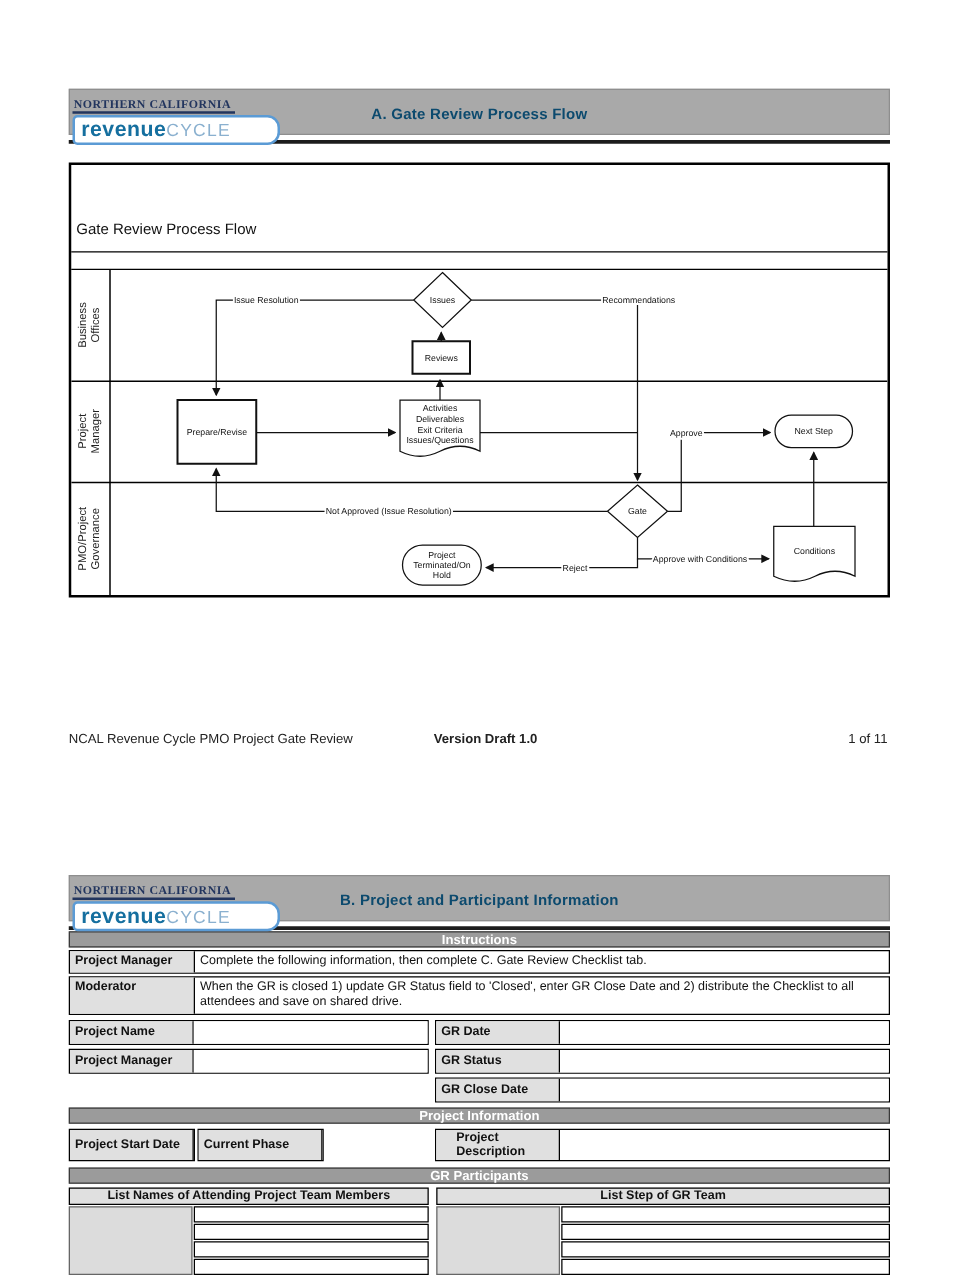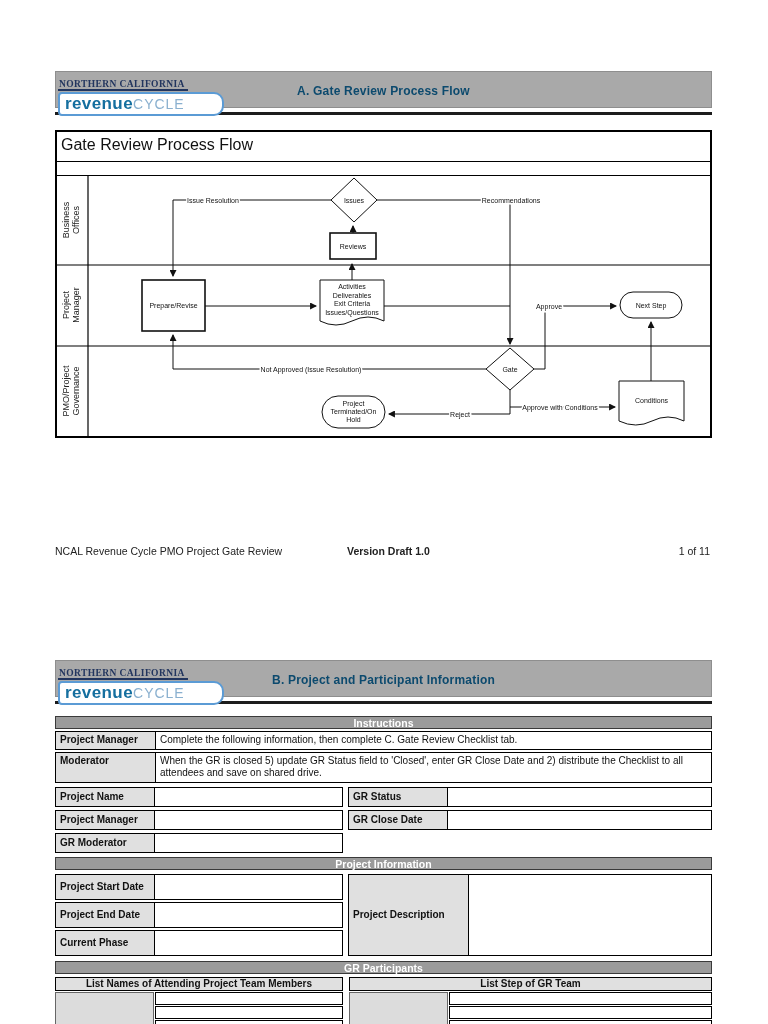--- a/index.html
+++ b/index.html
@@ -26,21 +26,21 @@
     display: block; width: 166px; background: #fff;
     border: 2px solid var(--logo-border-blue); border-radius: 4px 10px 10px 4px;
     padding: 0 5px; margin-top: 1px; line-height: 19px; white-space: nowrap;
   }
   .logo-revenue { font-size: 17px; font-weight: bold; color: var(--logo-blue); letter-spacing: .4px; }
   .logo-cycle  { font-size: 14px; color: var(--logo-light-blue); letter-spacing: 1px; }
   .header-rule { height: 3px; background: var(--line-dark); margin-top: 4px; }
 
   
   .diagram-box { border: 2px solid #000; margin-top: 15px; }
-  .diagram-title { height: 30px; border-bottom: 1px solid #000; font-size: 16px; padding: 4px 0 0 4px; }
+  .diagram-title { height: 30px; border-bottom: 1px solid #000; font-size: 12px; padding: 4px 0 0 4px; margin-top: 40px; }
   .diagram-spacer { height: 14px; border-bottom: 1px solid #000; }
   svg { display: block; }
   .shape { fill: #fff; stroke: #111; stroke-width: 1; }
   .shape-bold { fill: #fff; stroke: #111; stroke-width: 1.6; }
   .edge { fill: none; stroke: #111; stroke-width: 1; }
   .nlabel { font-size: 7px; fill: #111; text-anchor: middle; }
   .elabel { font-size: 7px; fill: #111; text-anchor: middle; paint-order: stroke; stroke: #fff; stroke-width: 3px; }
   .lanelabel { font-size: 9px; fill: #222; text-anchor: middle; }
   .laneline { stroke: #000; stroke-width: 1.2; }
 
@@ -61,25 +61,25 @@
 
   .fields-grid { display: flex; gap: 5px; margin-top: 4px; text-align: center; }
   .fields-col-left { width: 288px; flex: none; display: flex; flex-direction: column; gap: 3px; }
   .fields-col-right { flex: 1; display: flex; flex-direction: column; gap: 3px; }
   .field-row { display: flex; border: 1.5px solid #000; height: 20px; background: #fff; }
   .field-label { width: 99px; flex: none; background: var(--label-gray); border-right: 1.5px solid #000;
     font-weight: bold; font-size: 10px; display: flex; align-items: center; padding: 0 4px; }
   .field-value { flex: 1; background: #fff; }
 
   .pi-grid { display: flex; gap: 5px; margin-top: 4px; }
-  .pi-left { width: 288px; flex: none; display: flex; flex-direction: column; gap: 2px; }
+  .pi-left { width: 288px; flex: none; display: flex; flex-direction: row; gap: 2px; }
   .pi-row { display: flex; border: 1.5px solid #000; height: 26px; background: #fff; }
   .pd-box { flex: 1; display: flex; border: 1.5px solid #000; background: #fff; }
-  .pd-label { width: 120px; flex: none; background: var(--label-gray); border-right: 1.5px solid #000;
-    font-weight: bold; font-size: 10px; display: flex; align-items: center; padding: 0 4px; }
+  .pd-label { width: 99px; flex: none; background: var(--label-gray); border-right: 1.5px solid #000;
+    font-weight: bold; font-size: 10px; display: flex; align-items: center; padding: 0 16px; }
   .pd-value { flex: 1; }
 
   .part-grid { display: flex; gap: 6px; margin-top: 3px; }
   .part-col-left { width: 288px; flex: none; }
   .part-col-right { flex: 1; }
   .part-header { border: 1.5px solid #000; background: var(--label-gray); font-weight: bold; font-size: 10px;
     text-align: center; height: 14px; line-height: 12px; margin-bottom: 1px; }
   .part-body { display: flex; gap: 1px; }
   .part-span { width: 99px; flex: none; background: var(--cell-gray); border: 1px solid #666; }
   .part-rows { flex: 1; display: flex; flex-direction: column; gap: 1px; }
@@ -179,70 +179,66 @@
 
   <div class="doc-header" style="margin-top:102px">
     <div class="brand">
       <span class="brand-region">NORTHERN CALIFORNIA</span>
       <span class="brand-logo"><span class="logo-revenue">revenue</span><span class="logo-cycle">CYCLE</span></span>
     </div>
     <div class="doc-header-title">B. Project and Participant Information</div>
   </div>
   <div class="header-rule"></div>
 
-  <div class="section-bar" style="margin-top:12px">Instructions</div>
+  <div class="section-bar" style="margin-top:1px">Instructions</div>
 
   <div class="instr-table">
     <div class="instr-row">
       <div class="instr-label">Project Manager</div>
       <div class="instr-text">Complete the following information, then complete C. Gate Review Checklist tab.</div>
     </div>
     <div class="instr-row">
       <div class="instr-label">Moderator</div>
-      <div class="instr-text">When the GR is closed 5) update GR Status field to 'Closed', enter GR Close Date and 2) distribute the Checklist to all attendees and save on shared drive.</div>
+      <div class="instr-text">When the GR is closed 1) update GR Status field to 'Closed', enter GR Close Date and 2) distribute the Checklist to all attendees and save on shared drive.</div>
     </div>
   </div>
 
   <div class="fields-grid">
     <div class="fields-col-left">
       <div class="field-row">
         <div class="field-label">Project Name</div>
         <div class="field-value"></div>
       </div>
       <div class="field-row">
         <div class="field-label">Project Manager</div>
         <div class="field-value"></div>
       </div>
-      <div class="field-row">
-        <div class="field-label">GR Moderator</div>
-        <div class="field-value"></div>
-      </div>
     </div>
     <div class="fields-col-right">
+      <div class="field-row">
+        <div class="field-label">GR Date</div>
+        <div class="field-value"></div>
+      </div>
       <div class="field-row">
         <div class="field-label">GR Status</div>
         <div class="field-value"></div>
       </div>
       <div class="field-row">
         <div class="field-label">GR Close Date</div>
         <div class="field-value"></div>
       </div>
     </div>
   </div>
 
   <div class="section-bar" style="margin-top:4px">Project Information</div>
 
   <div class="pi-grid">
     <div class="pi-left">
       <div class="pi-row">
         <div class="field-label">Project Start Date</div>
-        <div class="field-value"></div>
-      </div>
-      <div class="pi-row">
-        <div class="field-label">Project End Date</div>
         <div class="field-value"></div>
       </div>
       <div class="pi-row">
         <div class="field-label">Current Phase</div>
         <div class="field-value"></div>
       </div>
     </div>
     <div class="pd-box">
       <div class="pd-label">Project Description</div>
       <div class="pd-value"></div>

